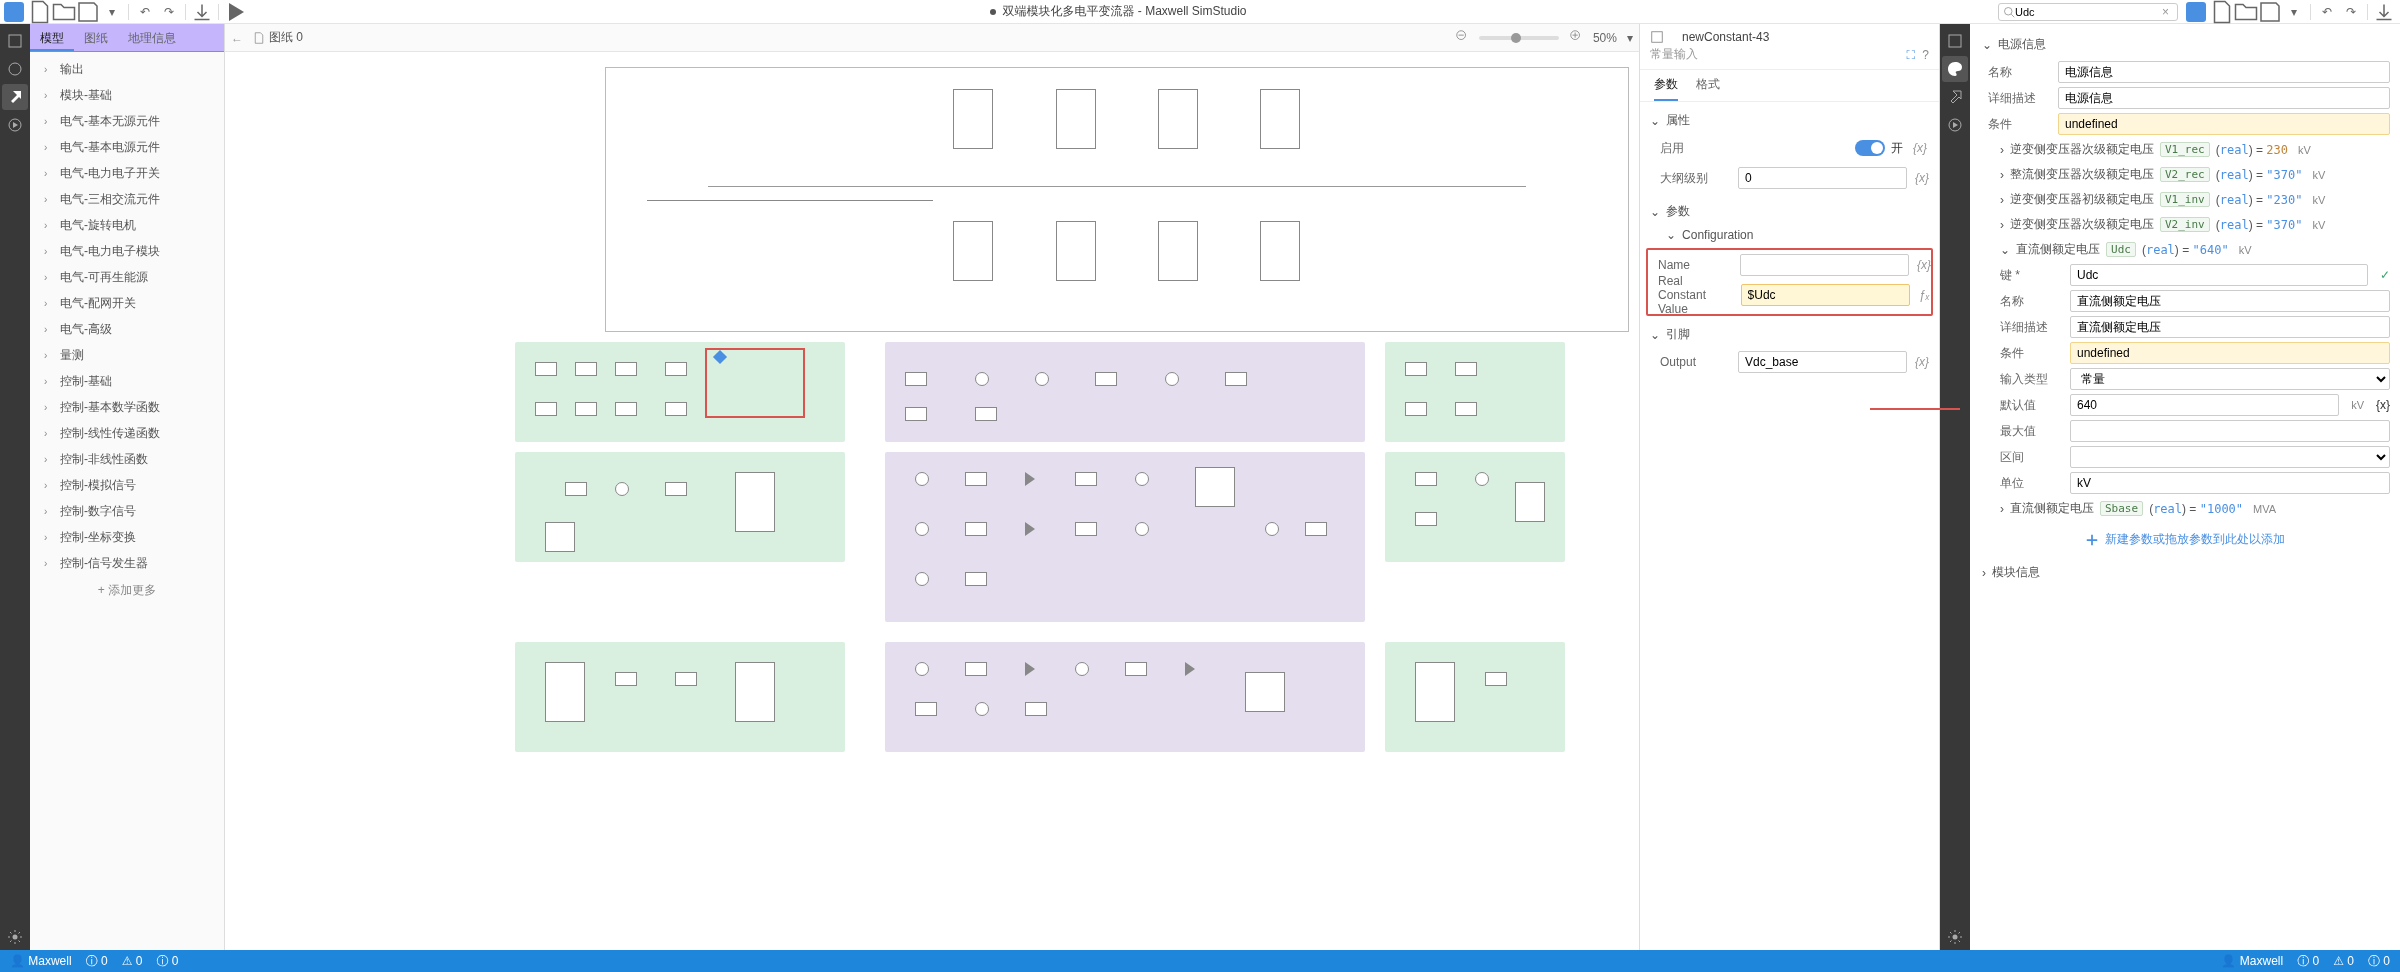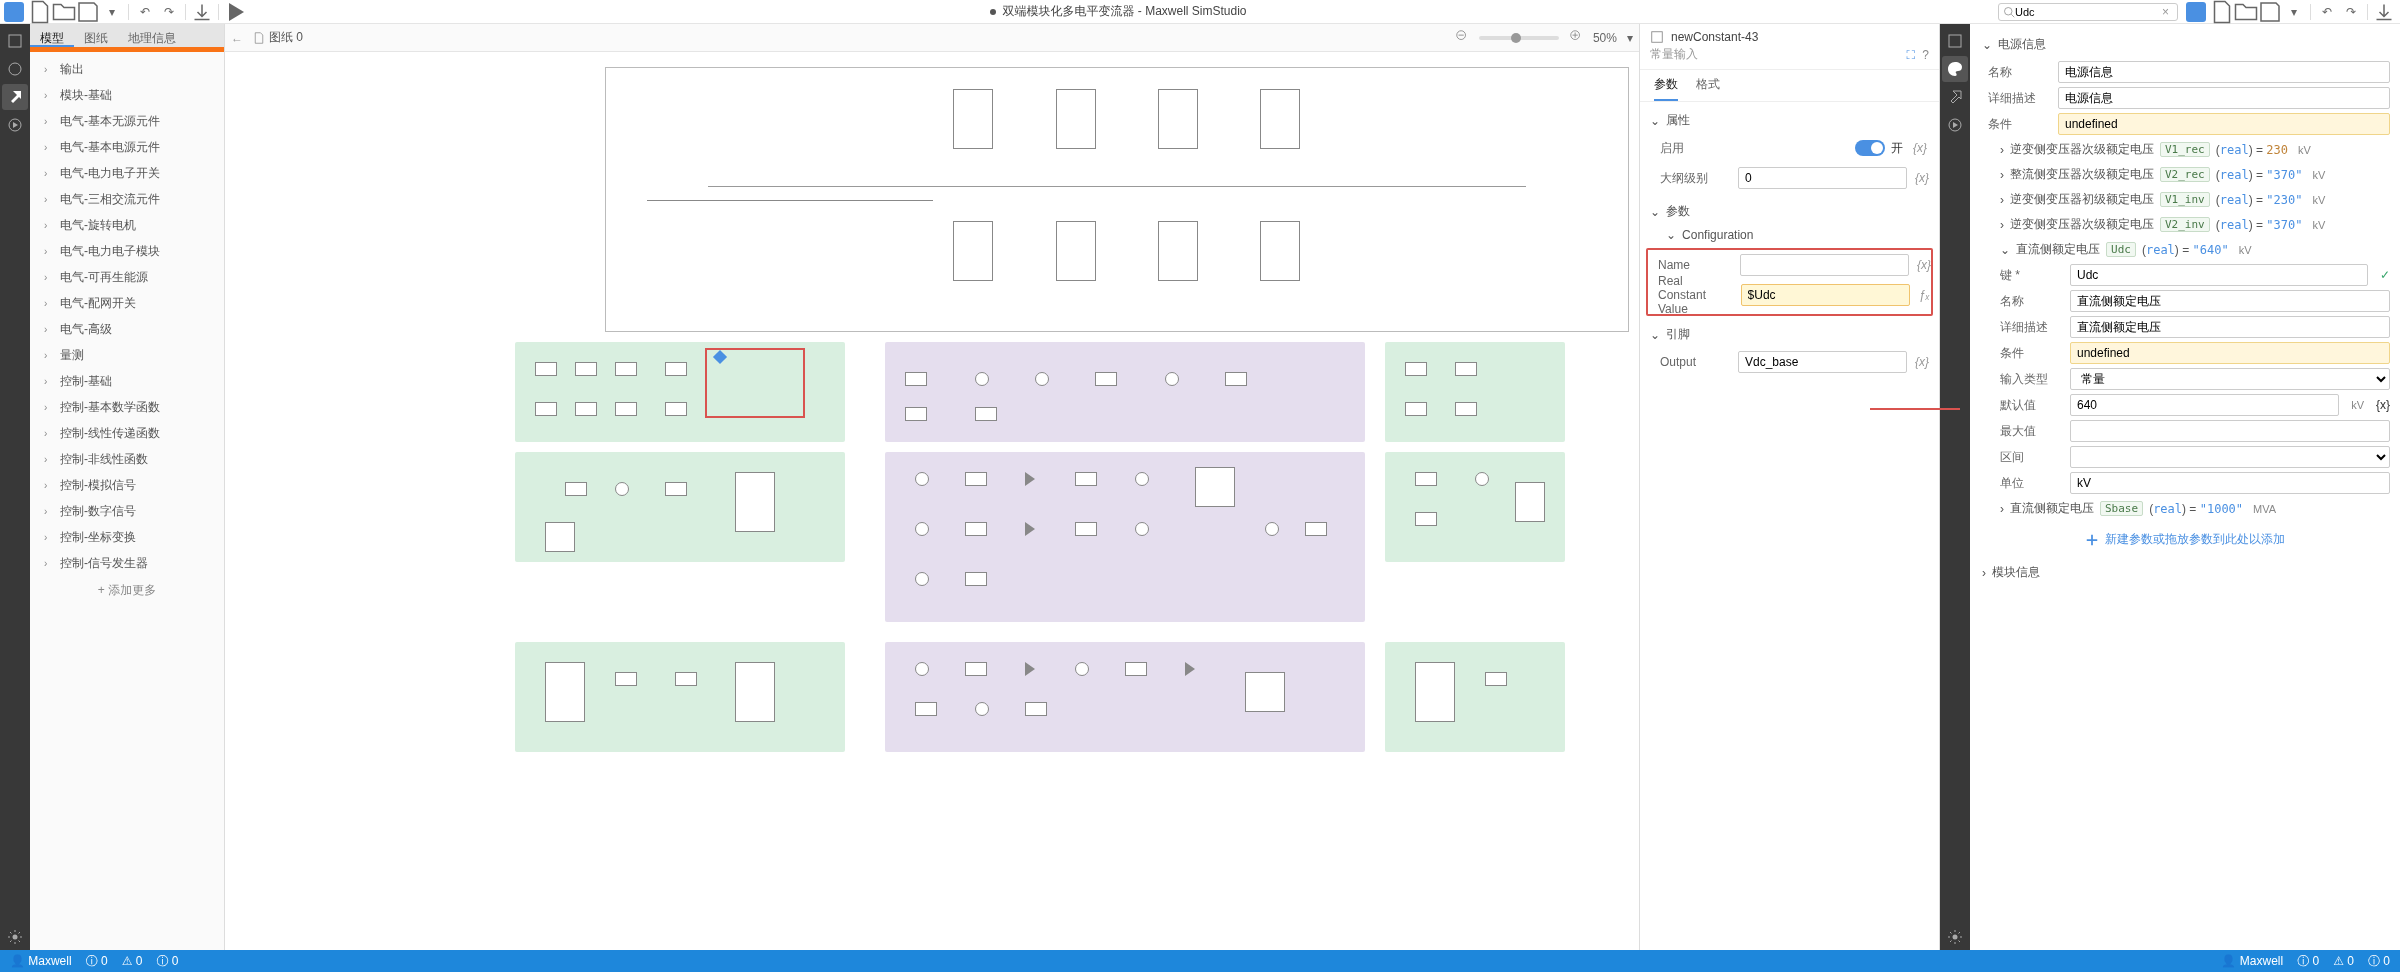--- a/index.html
+++ b/index.html
@@ -14,21 +14,21 @@
 .search-x{color:#999;cursor:pointer;padding:0 4px}
 
 .main{flex:1;display:flex;overflow:hidden}
 .rail{width:30px;background:#383838;display:flex;flex-direction:column;align-items:center;padding-top:4px;gap:2px}
 .rail .rbtn{width:26px;height:26px;display:flex;align-items:center;justify-content:center;color:#aaa;cursor:pointer;border-radius:3px}
 .rail .rbtn.active{background:#555;color:#fff}
 .rail .rbtn svg{width:16px;height:16px}
 .rail-spacer{flex:1}
 
 .left-panel{width:195px;border-right:1px solid #ddd;display:flex;flex-direction:column;background:#fafafa}
-.left-tabs{display:flex;border-bottom:5px solid #f97316;height:28px;background:#e5e5e5}
+.left-tabs{display:flex;border-bottom:1px solid #f97316;height:28px;background:#c4b5fd}
 .left-tabs .tab{padding:0 10px;line-height:28px;color:#666;cursor:pointer}
 .left-tabs .tab.active{color:#222;border-bottom:2px solid #4a90e2}
 .tree{flex:1;overflow-y:auto;padding:4px 0}
 .tree-item{display:flex;align-items:center;height:26px;padding:0 8px 0 14px;color:#555;cursor:pointer}
 .tree-chevron{width:10px;color:#888;font-size:10px;margin-right:6px}
 .tree-add{text-align:center;color:#888;padding:6px;cursor:pointer}
 
 .canvas-wrap{flex:1;display:flex;flex-direction:column;overflow:hidden;border-right:1px solid #ddd}
 .canvas-tabs{height:28px;display:flex;align-items:center;border-bottom:1px solid #e5e5e5;padding:0 6px;gap:10px;background:#fafafa}
 .canvas-tabs .arrow{color:#999;cursor:pointer}
@@ -42,21 +42,21 @@
 .block{position:absolute;border-radius:2px}
 .bgreen{background:#d9efe0}
 .bpurple{background:#e5deee}
 .block .mini{position:absolute;width:22px;height:14px;border:1px solid #888;background:#fff}
 .block .mcirc{position:absolute;width:14px;height:14px;border:1px solid #888;border-radius:50%;background:#fff}
 .block .mtri{position:absolute;width:0;height:0;border-top:7px solid transparent;border-bottom:7px solid transparent;border-left:10px solid #888}
 .sel-red{position:absolute;border:2px solid #d9534f}
 
 .prop-panel{width:300px;display:flex;flex-direction:column;border-right:1px solid #ddd;background:#fff}
 .prop-head{padding:6px 10px;border-bottom:1px solid #eee}
-.prop-head .pid{display:flex;align-items:center;gap:7px;color:#444}
+.prop-head .pid{display:flex;align-items:center;gap:18px;color:#444}
 .prop-head .psub{color:#999;font-size:11px;display:flex;align-items:center;justify-content:space-between;margin-top:2px}
 .prop-tabs{display:flex;gap:18px;padding:6px 14px 0;border-bottom:1px solid #eee}
 .prop-tabs .ptab{padding-bottom:6px;color:#666;cursor:pointer}
 .prop-tabs .ptab.active{color:#222;border-bottom:2px solid #4a90e2}
 .prop-body{flex:1;overflow-y:auto;padding:6px 10px}
 .pgroup{margin-bottom:6px}
 .pgroup-h{display:flex;align-items:center;gap:6px;color:#555;padding:4px 0;cursor:pointer}
 .prow{display:flex;align-items:center;height:30px;gap:8px}
 .prow .lab{width:110px;color:#666;padding-left:10px}
 .prow input[type=text]{flex:1;height:22px;border:1px solid #ccc;border-radius:2px;padding:0 6px;background:#fff}

